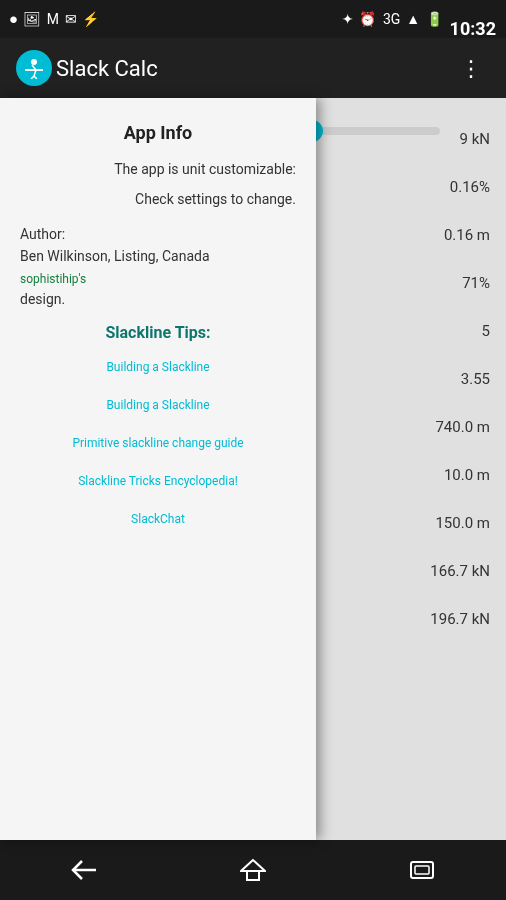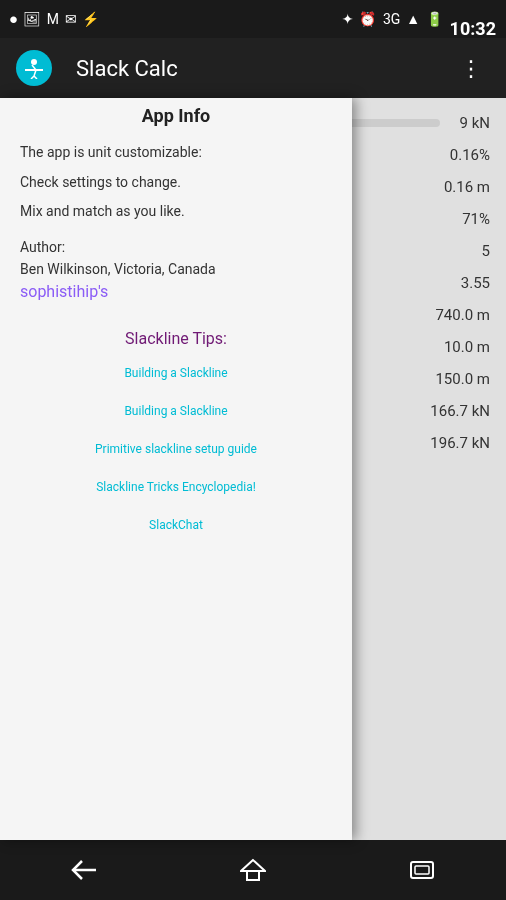--- a/index.html
+++ b/index.html
@@ -49,21 +49,21 @@
     }
 
     
     .toolbar {
       width: 100%;
       height: 60px;
       background: #212121;
       display: flex;
       align-items: center;
       padding: 0 16px;
-      gap: 24px;
+      gap: 4px;
     }
 
     .toolbar-icon {
       width: 36px;
       height: 36px;
       background: #00bcd4;
       border-radius: 50%;
       display: flex;
       align-items: center;
       justify-content: center;
@@ -101,75 +101,77 @@
       justify-content: flex-end;
       align-items: center;
       margin-bottom: 14px;
       gap: 10px;
     }
 
     .bg-value {
       color: #333;
       font-size: 15px;
       text-align: center;
+      margin-top: 16px;
     }
 
     
     .dialog-overlay {
       position: absolute;
       top: 98px;
       left: 0;
-      width: 352px;
+      width: 316px;
       height: calc(900px - 98px - 60px);
       background: #f5f5f5;
       z-index: 10;
       overflow-y: auto;
       box-shadow: 4px 0 12px rgba(0,0,0,0.4);
-      padding: 7px 20px;
+      padding: 24px 20px;
     }
 
     .dialog-title {
       text-align: center;
       font-size: 18px;
       font-weight: bold;
       color: #222;
       margin-bottom: 16px;
     }
 
     .dialog-body-text {
       font-size: 14px;
       color: #333;
       line-height: 1.55;
       margin-bottom: 8px;
+      text-align: right;
     }
 
     .dialog-author {
       font-size: 14px;
       color: #333;
       line-height: 1.55;
       margin-top: 14px;
       margin-bottom: 4px;
     }
 
     .dialog-author span {
       display: block;
     }
 
     .link-text {
-      color: #8b5cf6;
+      color: #15803d;
       text-decoration: none;
-      font-size: 16px;
+      font-size: 12px;
     }
 
     .section-title {
       text-align: center;
       font-size: 16px;
-      font-weight: normal;
-      color: #701a75;
-      margin-top: 24px;
+      font-weight: bold;
+      color: #0f766e;
+      margin-top: 12px;
       margin-bottom: 14px;
     }
 
     .link-row {
       text-align: center;
       margin-bottom: 18px;
     }
 
     .link-row a {
       color: #00bcd4;
@@ -279,40 +281,39 @@
   <div class="bg-row">
     <span class="bg-value">196.7 kN</span>
   </div>
 </div>
 
 <div class="dialog-overlay">
   <div class="dialog-title">App Info</div>
 
   <p class="dialog-body-text">The app is unit customizable:</p>
   <p class="dialog-body-text">Check settings to change.</p>
-  <p class="dialog-body-text">Mix and match as you like.</p>
 
   <div class="dialog-author">
     <span>Author:</span>
-    <span>Ben Wilkinson, Victoria, Canada</span>
+    <span>Ben Wilkinson, Listing, Canada</span>
     <span>
-      <a class="link-text" href="#">sophistihip's</a>
+      <a class="link-text" href="#">sophistihip's</a><span> design.</span>
     </span>
   </div>
 
   <div class="section-title">Slackline Tips:</div>
 
   <div class="link-row">
     <a class="link-text" href="#">Building a Slackline</a>
   </div>
   <div class="link-row">
     <a class="link-text" href="#">Building a Slackline</a>
   </div>
   <div class="link-row">
-    <a class="link-text" href="#">Primitive slackline setup guide</a>
+    <a class="link-text" href="#">Primitive slackline change guide</a>
   </div>
   <div class="link-row">
     <a class="link-text" href="#">Slackline Tricks Encyclopedia!</a>
   </div>
 
 
   <div class="link-row">
     <a class="link-text" href="#">SlackChat</a>
   </div>
 </div>

